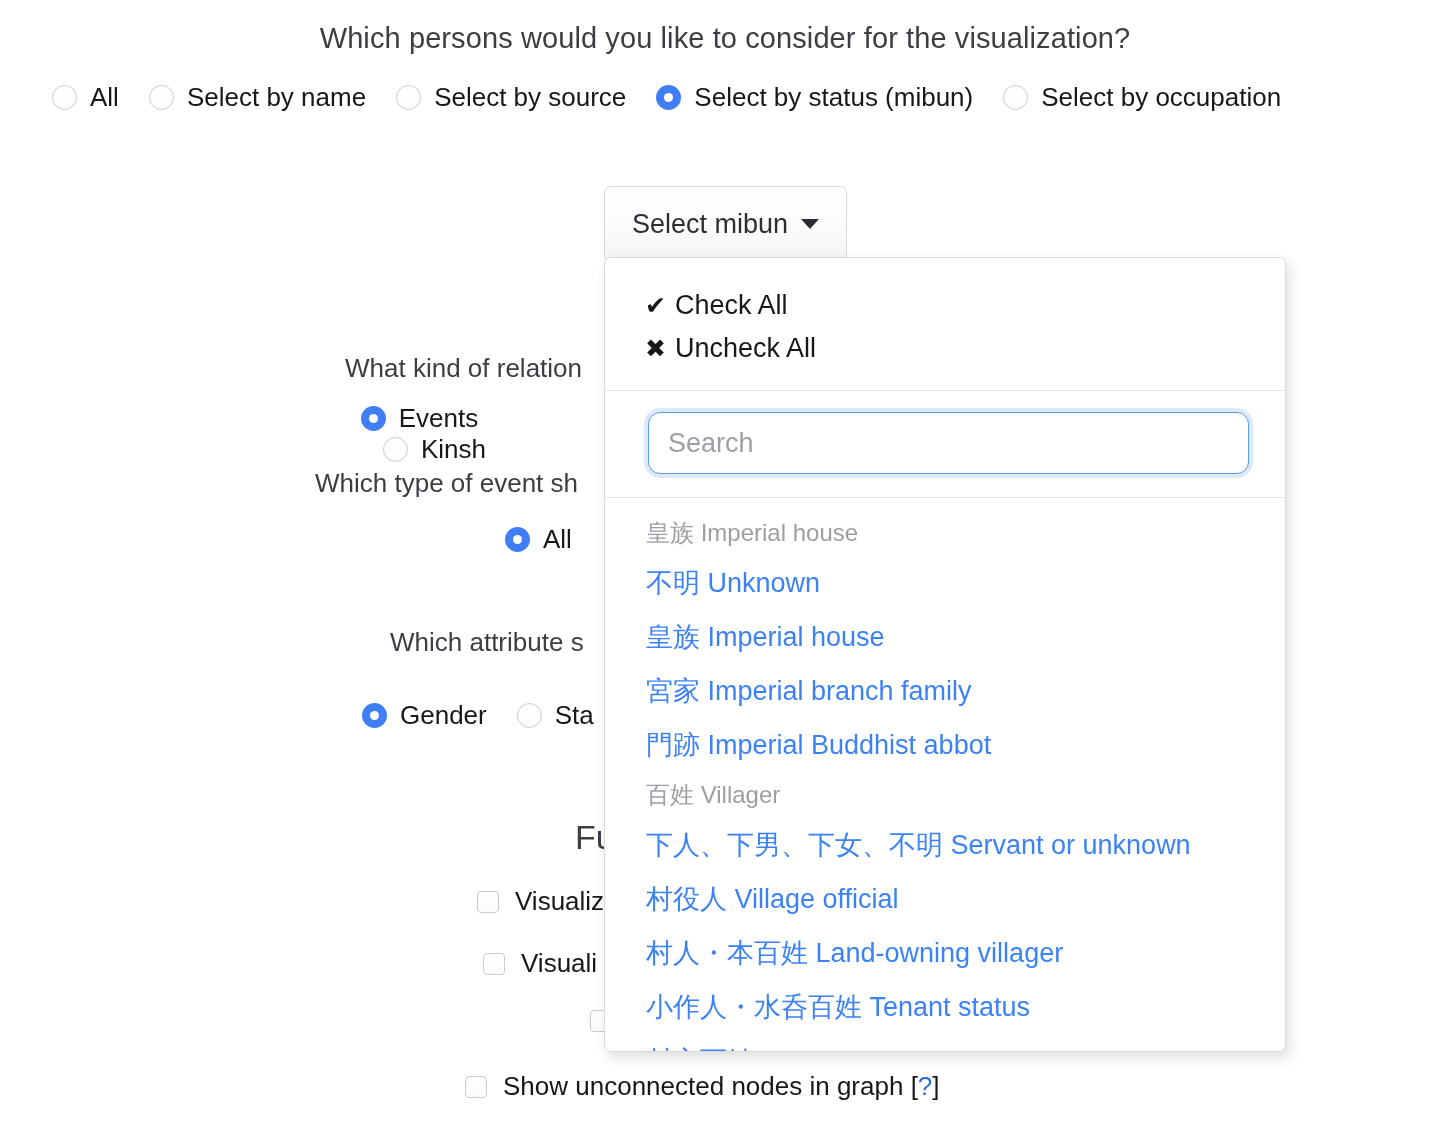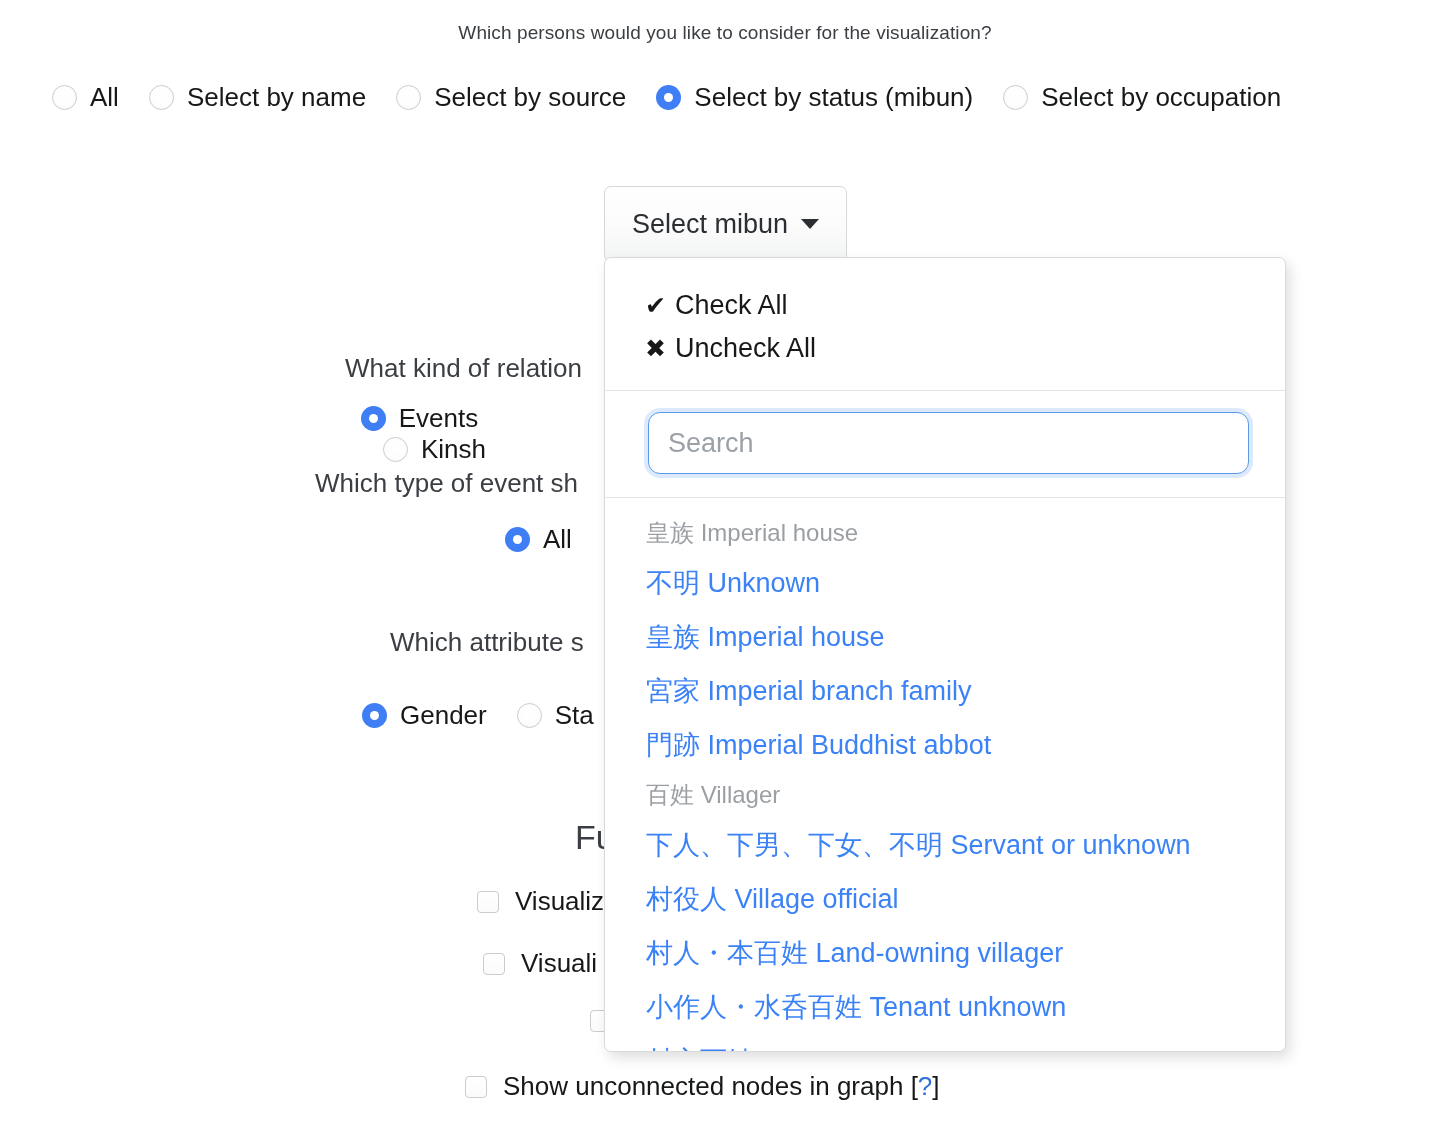--- a/index.html
+++ b/index.html
@@ -17,21 +17,21 @@
     -webkit-font-smoothing: antialiased;
   }
 
   
   .question-heading {
     position: absolute;
     left: 0;
     top: 22px;
     width: 1450px;
     text-align: center;
-    font-size: 19px;
+    font-size: 29px;
     font-weight: 400;
     color: #3b3f43;
     letter-spacing: 0.1px;
   }
 
   
   .radio-row {
     position: absolute;
     display: flex;
     align-items: center;
@@ -340,17 +340,17 @@
     <div class="dd-group-header">皇族 Imperial house</div>
     <div class="dd-item">不明 Unknown</div>
     <div class="dd-item">皇族 Imperial house</div>
     <div class="dd-item">宮家 Imperial branch family</div>
     <div class="dd-item">門跡 Imperial Buddhist abbot</div>
 
     <div class="dd-group-header">百姓 Villager</div>
     <div class="dd-item">下人、下男、下女、不明 Servant or unknown</div>
     <div class="dd-item">村役人 Village official</div>
     <div class="dd-item">村人・本百姓 Land-owning villager</div>
-    <div class="dd-item">小作人・水呑百姓 Tenant unknown</div>
+    <div class="dd-item">小作人・水呑百姓 Tenant status</div>
     <div class="dd-item">村方百姓 Peasant</div>
   </div>
 
 </div>
 
 </body></html>

